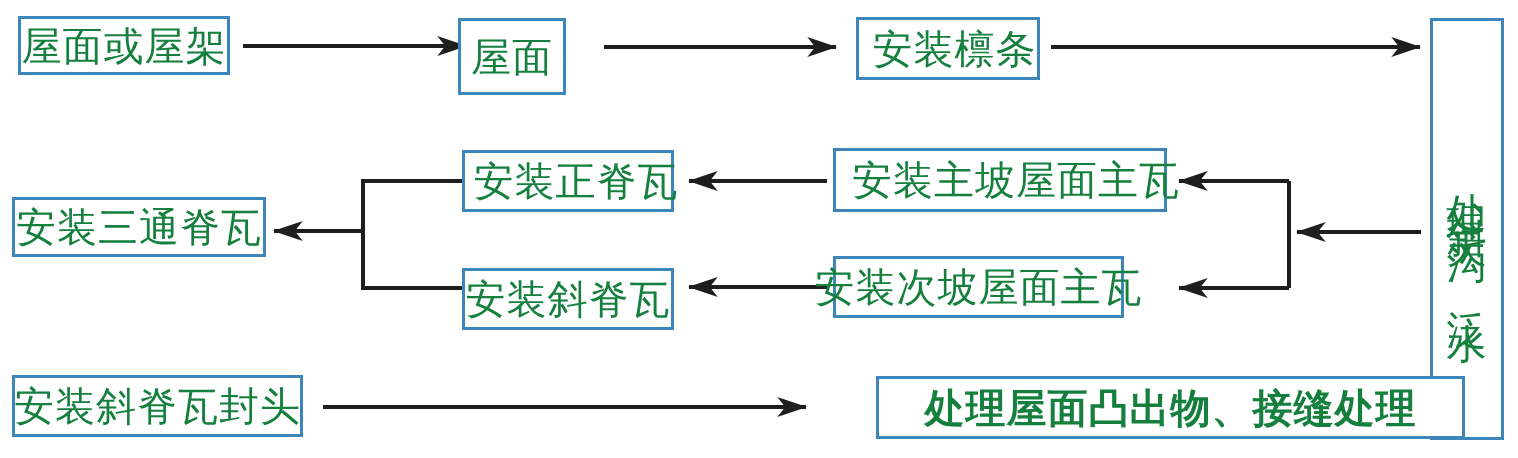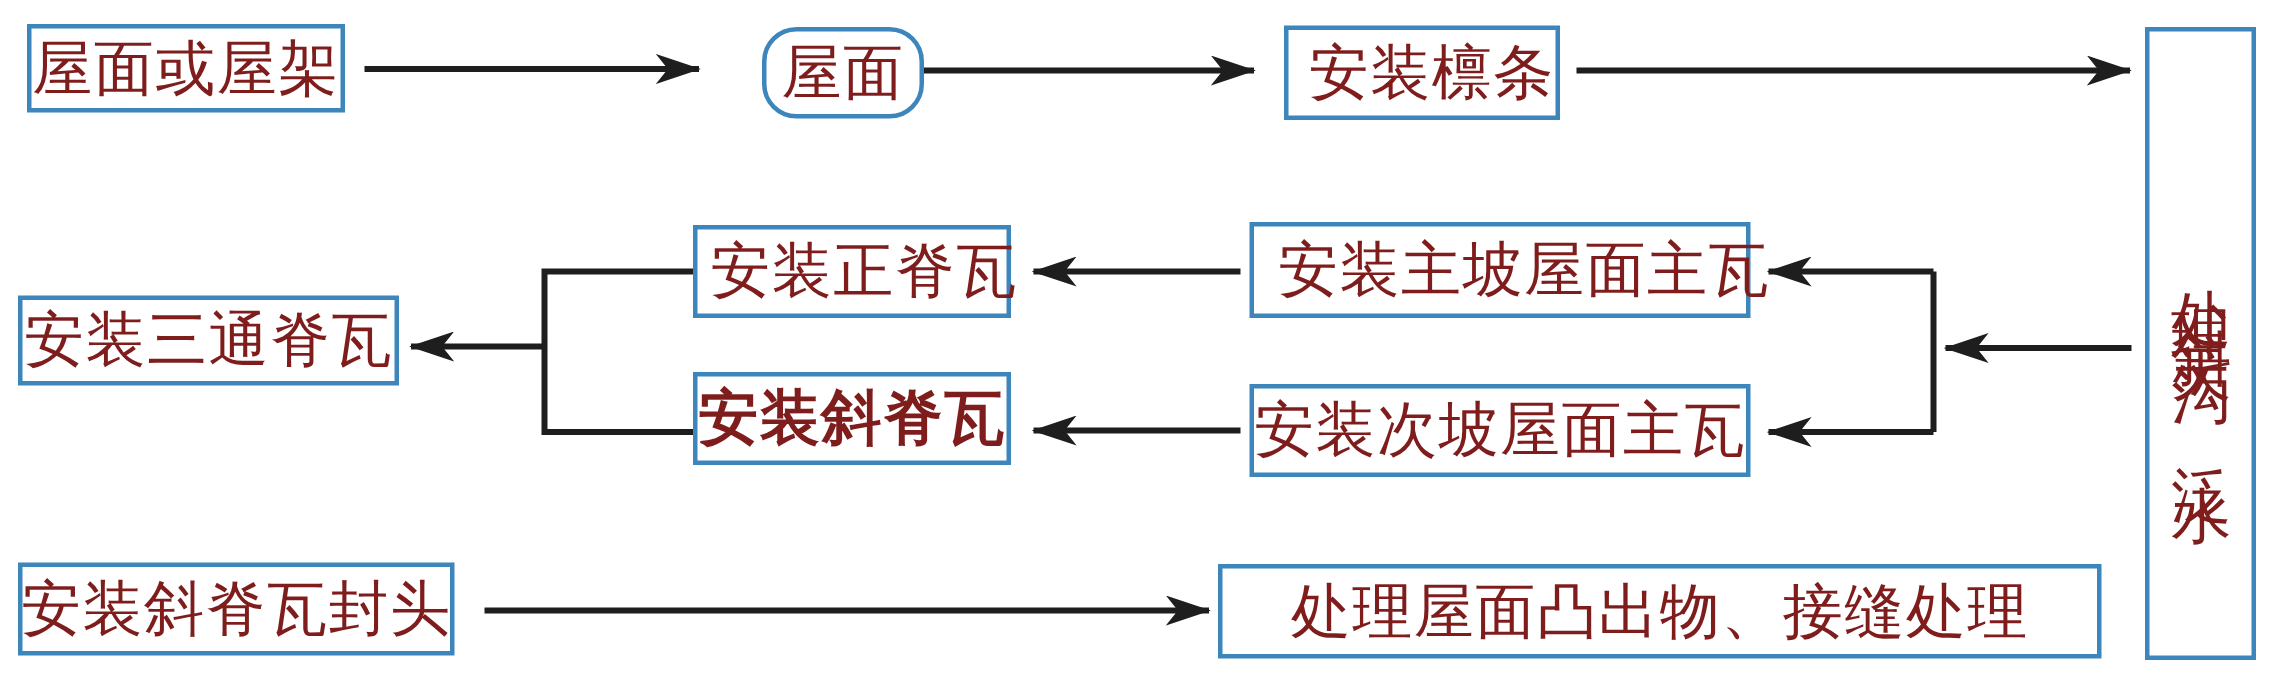--- a/index.html
+++ b/index.html
@@ -19,49 +19,49 @@
     position: absolute;
     left: 0;
     top: 0;
     width: 1518px;
     height: 458px;
   }
   .node {
     position: absolute;
     box-sizing: border-box;
     border: 3px solid #3d86bc;
-    color: #7f1d1d;
+    color: #15803d;
     background: #ffffff;
     display: flex;
     align-items: center;
     justify-content: center;
     font-size: 40px;
     line-height: 1;
     letter-spacing: 1px;
     white-space: nowrap;
     font-weight: 500;
   }
   .node.vert {
     writing-mode: vertical-lr;
     letter-spacing: 13px;
     white-space: normal;
     padding-top: 8px;
   }
   
   .n-roof-truss        { left: 18px;   top: 16px;  width: 212px; height: 59px; }
-  .n-roof              { left: 508px;  top: 18px;  width: 108px; height: 61px; border-radius: 23px; }
+  .n-roof              { left: 458px;  top: 18px;  width: 108px; height: 77px; }
   .n-purlins           { left: 856px;  top: 17px;  width: 184px; height: 63px; padding-left: 13px; }
   .n-valley            { left: 1430px; top: 18px;  width: 74px;  height: 422px; }
   .n-main-slope        { left: 833px;  top: 148px; width: 334px; height: 64px; padding-left: 32px; }
-  .n-sec-slope         { left: 833px;  top: 256px; width: 334px; height: 62px; }
+  .n-sec-slope         { left: 833px;  top: 256px; width: 291px; height: 62px; }
   .n-main-ridge        { left: 462px;  top: 150px; width: 212px; height: 62px; padding-left: 16px; }
-  .n-hip-ridge         { left: 462px;  top: 248px; width: 212px; height: 62px; font-weight: bold; }
+  .n-hip-ridge         { left: 462px;  top: 268px; width: 212px; height: 62px; }
   .n-tee-ridge         { left: 12px;   top: 197px; width: 254px; height: 60px; }
   .n-end-cap           { left: 12px;   top: 375px; width: 291px; height: 62px; }
-  .n-protrusions       { left: 812px;  top: 376px; width: 589px; height: 63px; }
+  .n-protrusions       { left: 876px;  top: 376px; width: 589px; height: 63px; font-weight: bold; }
 </style>
 </head>
 <body>
 
 <div class="canvas">
 
   <svg class="edges" width="1518" height="458" viewBox="0 0 1518 458" fill="none" stroke="#1e1e1e" stroke-width="4">
     <defs>
       <marker id="ah" viewBox="0 0 12 8" refX="11.5" refY="4" markerWidth="30" markerHeight="20" orient="auto" markerUnits="userSpaceOnUse">
         <path d="M0,0 L12,4 L0,8 L3.2,4 Z" fill="#1e1e1e" stroke="none"></path>

